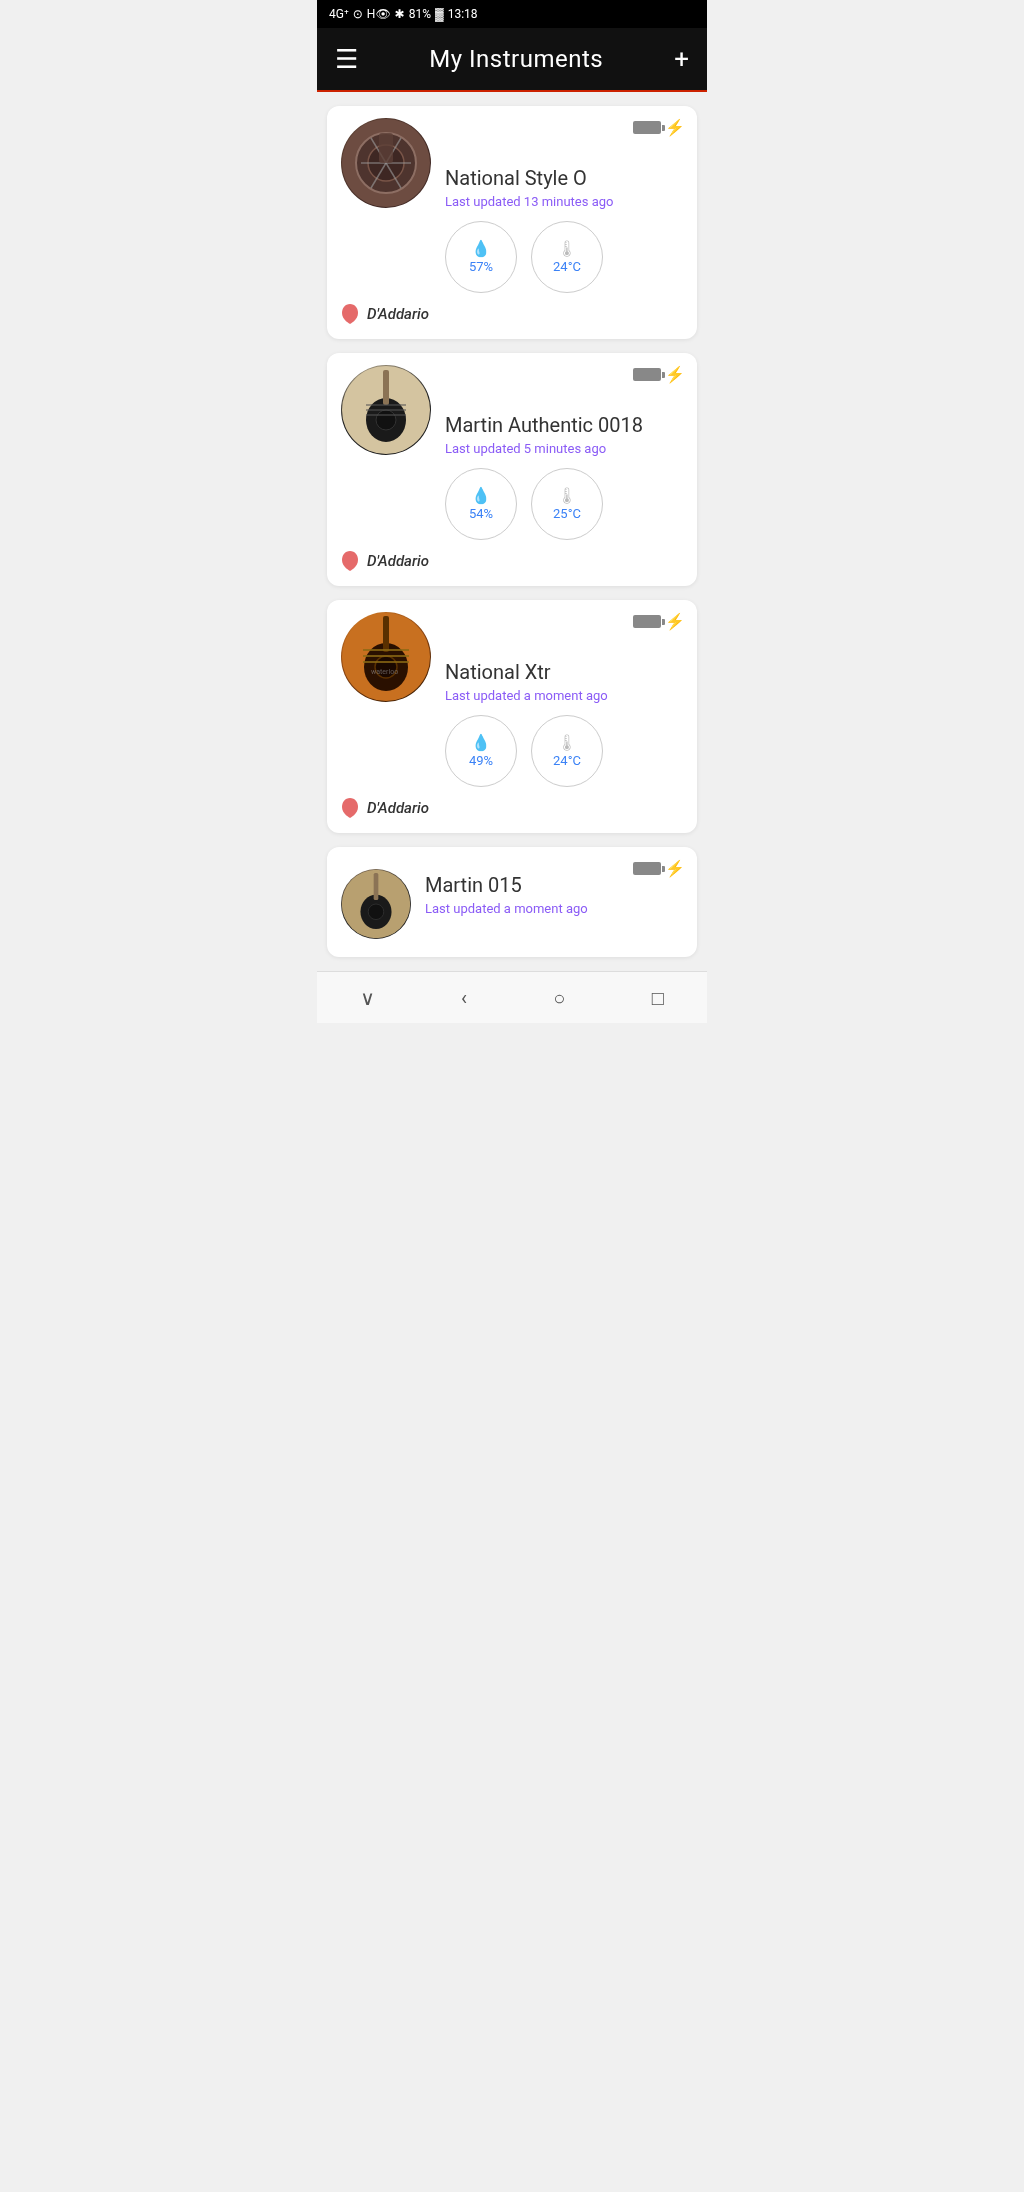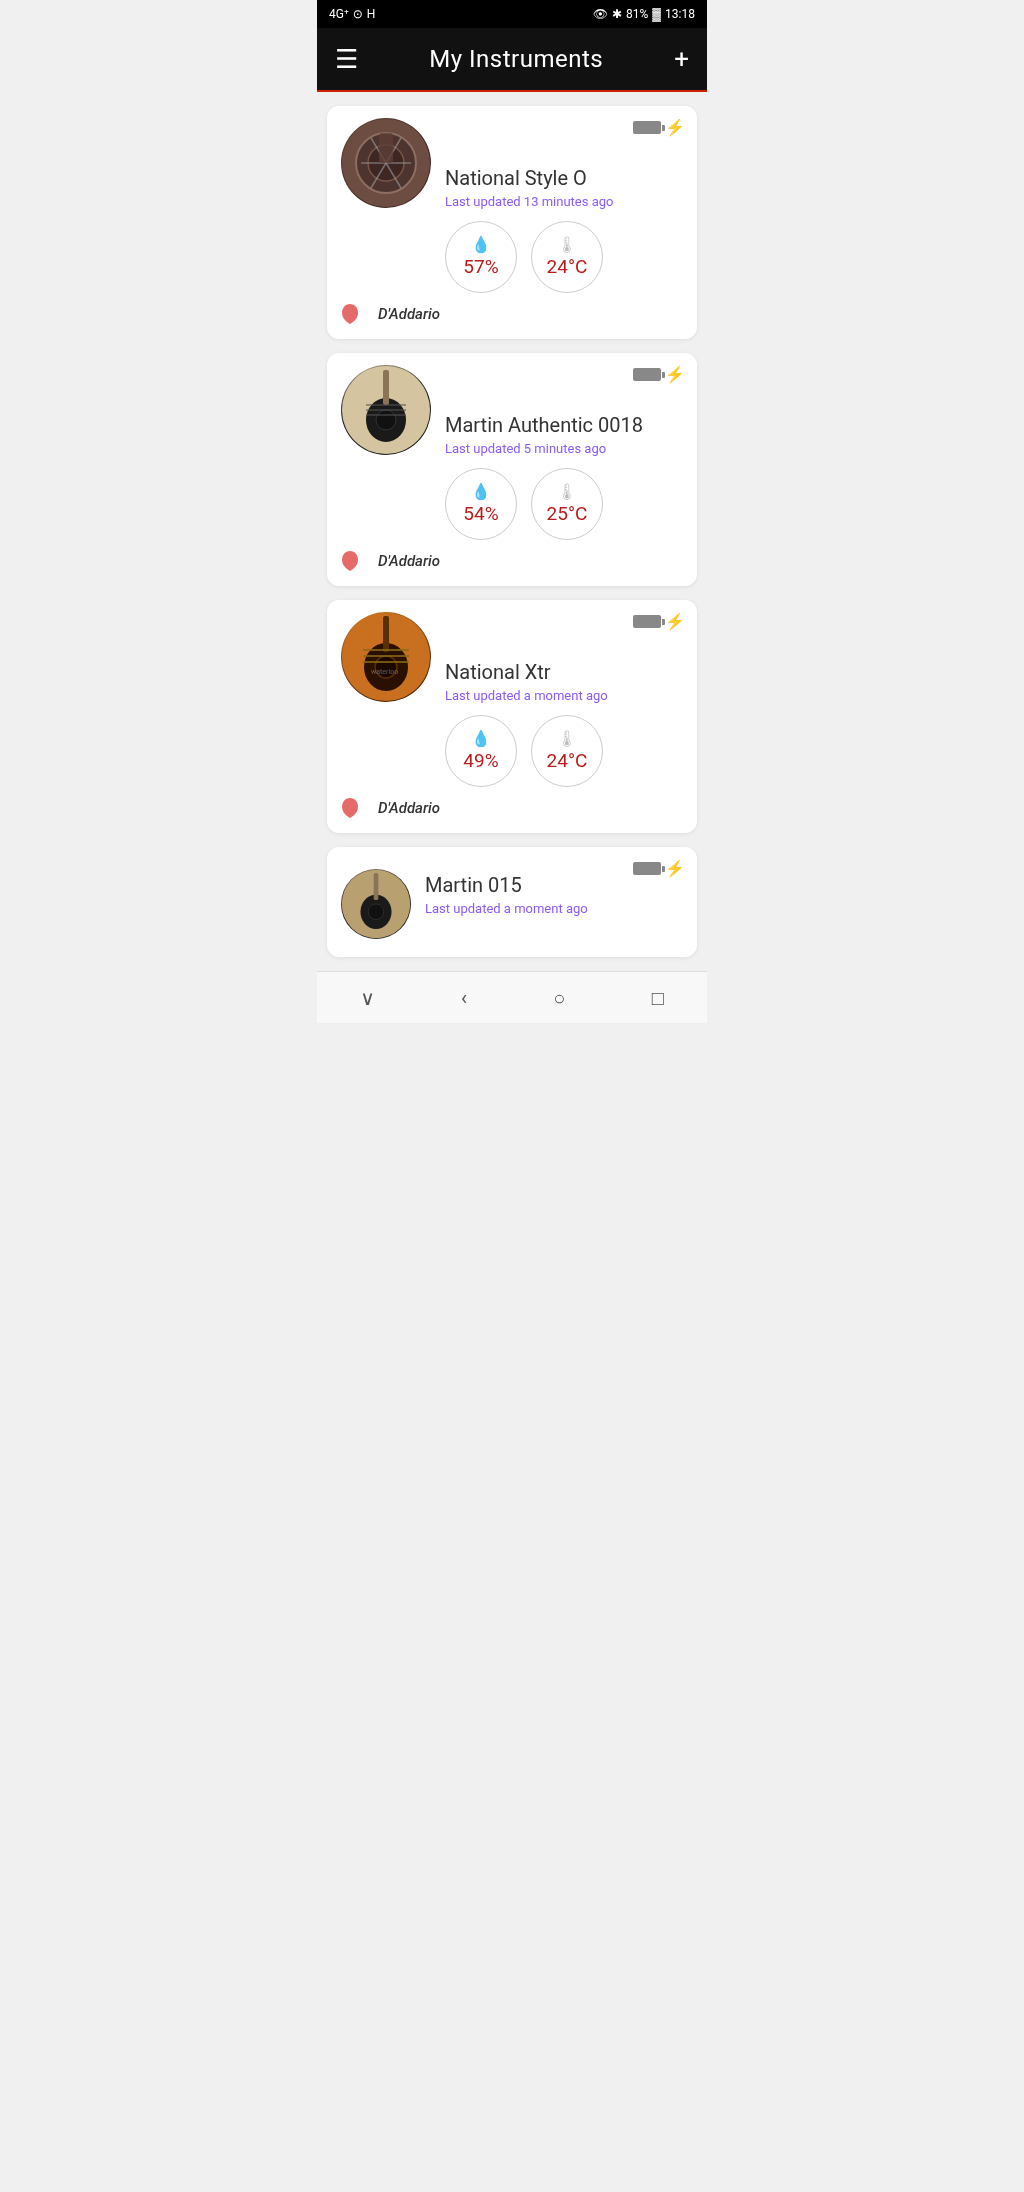--- a/index.html
+++ b/index.html
@@ -15,21 +15,20 @@
       flex-direction: column;
     }
 
     
     .status-bar {
       background: #000;
       color: #fff;
       font-size: 12px;
       padding: 4px 12px;
       display: flex;
-      justify-content: space-between;
       align-items: center;
       height: 28px;
     }
     .status-left, .status-right {
       display: flex;
       align-items: center;
       gap: 4px;
     }
 
     
@@ -182,35 +181,35 @@
       gap: 2px;
     }
 
     .sensor-icon {
       font-size: 16px;
       color: #bbb;
       line-height: 1;
     }
 
     .sensor-value {
-      font-size: 19px;
-      color: #b91c1c;
+      font-size: 13px;
+      color: #3b82f6;
     }
 
     .card-footer {
       display: flex;
       align-items: center;
       gap: 6px;
       margin-top: 10px;
     }
 
     .daddario-logo {
       display: flex;
       align-items: center;
-      gap: 19px;
+      gap: 8px;
     }
 
     .daddario-text {
       font-size: 15px;
       font-weight: 500;
       color: #333;
       font-style: italic;
     }
 
     

